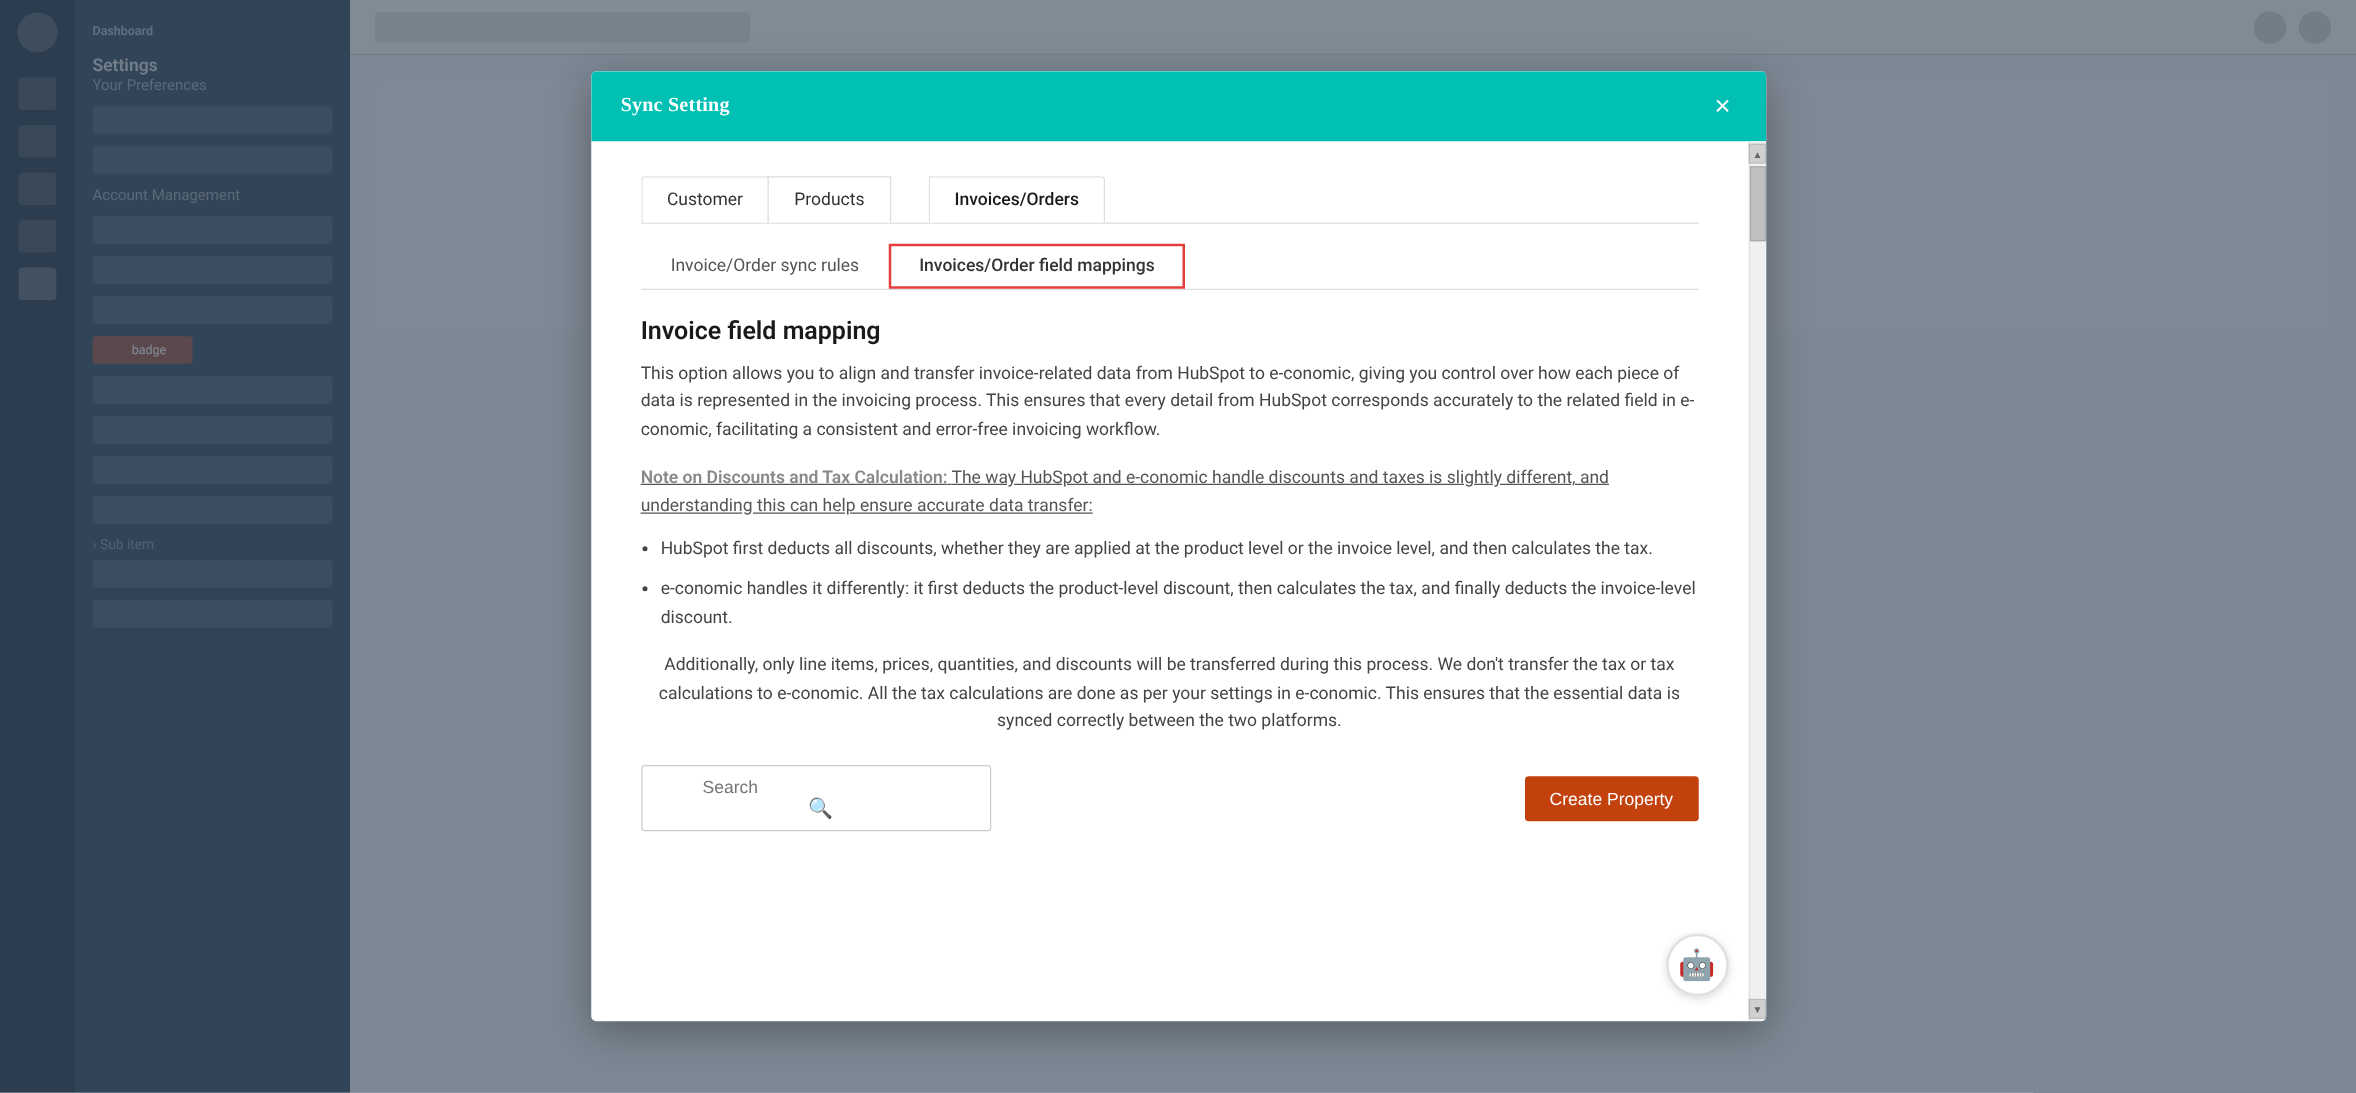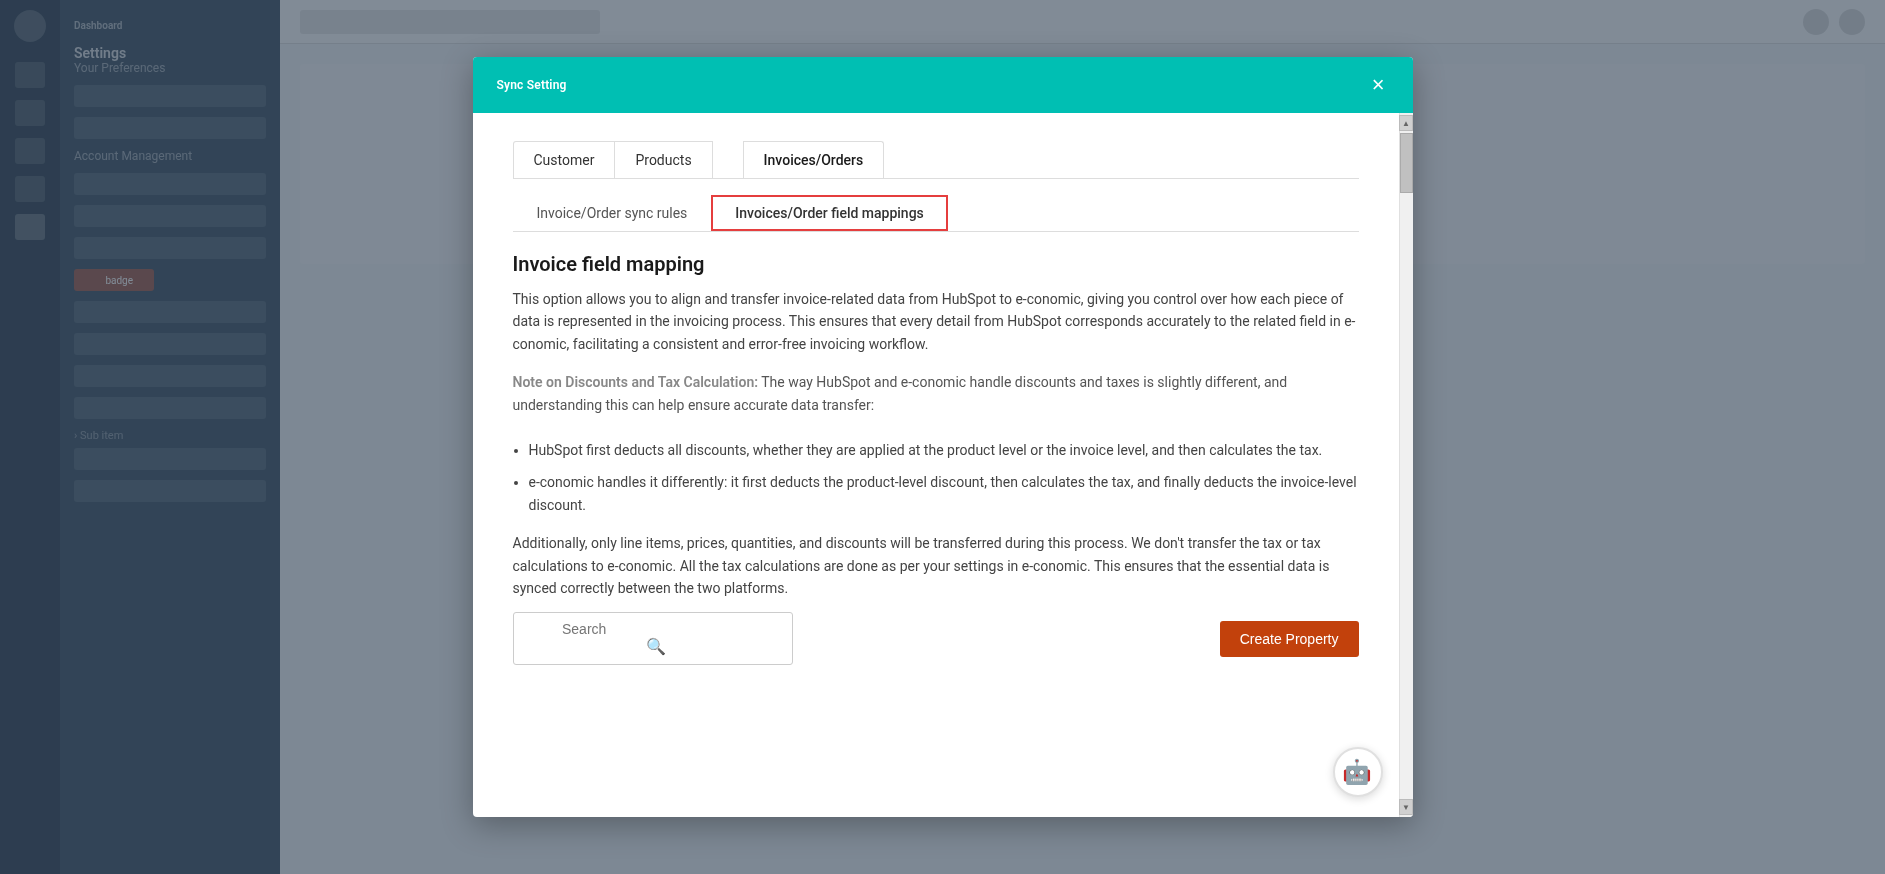--- a/index.html
+++ b/index.html
@@ -41,23 +41,24 @@
       padding: 0 24px;
       height: 56px;
       display: flex;
       align-items: center;
       justify-content: space-between;
       flex-shrink: 0;
     }
 
     .modal-title {
       color: #fff;
-      font-size: 12px;
+      font-size: 16px;
       font-weight: 600;
       letter-spacing: 0.2px;
+      font-family: Liberation Serif, serif;
     }
 
     .modal-close {
       background: none;
       border: none;
       color: #fff;
       font-size: 22px;
       cursor: pointer;
       line-height: 1;
       padding: 4px;
@@ -206,39 +207,41 @@
     .note-label {
       font-weight: 600;
       color: #888;
     }
 
     .note-text {
       font-size: 14px;
       color: #555;
       line-height: 1.6;
       margin-bottom: 12px;
+      text-decoration: underline;
     }
 
     .bullet-list {
-      margin: 23px 0 16px 16px;
+      margin: 12px 0 16px 16px;
     }
 
     .bullet-list li {
       font-size: 14px;
       color: #444;
       line-height: 1.6;
       margin-bottom: 10px;
       list-style: disc;
     }
 
     .additional-text {
       font-size: 14px;
       color: #444;
       line-height: 1.6;
-      margin-bottom: 13px;
+      margin-bottom: 24px;
+      text-align: center;
     }
 
     
     .bottom-bar {
       display: flex;
       align-items: center;
       justify-content: space-between;
       margin-top: 8px;
     }
 

